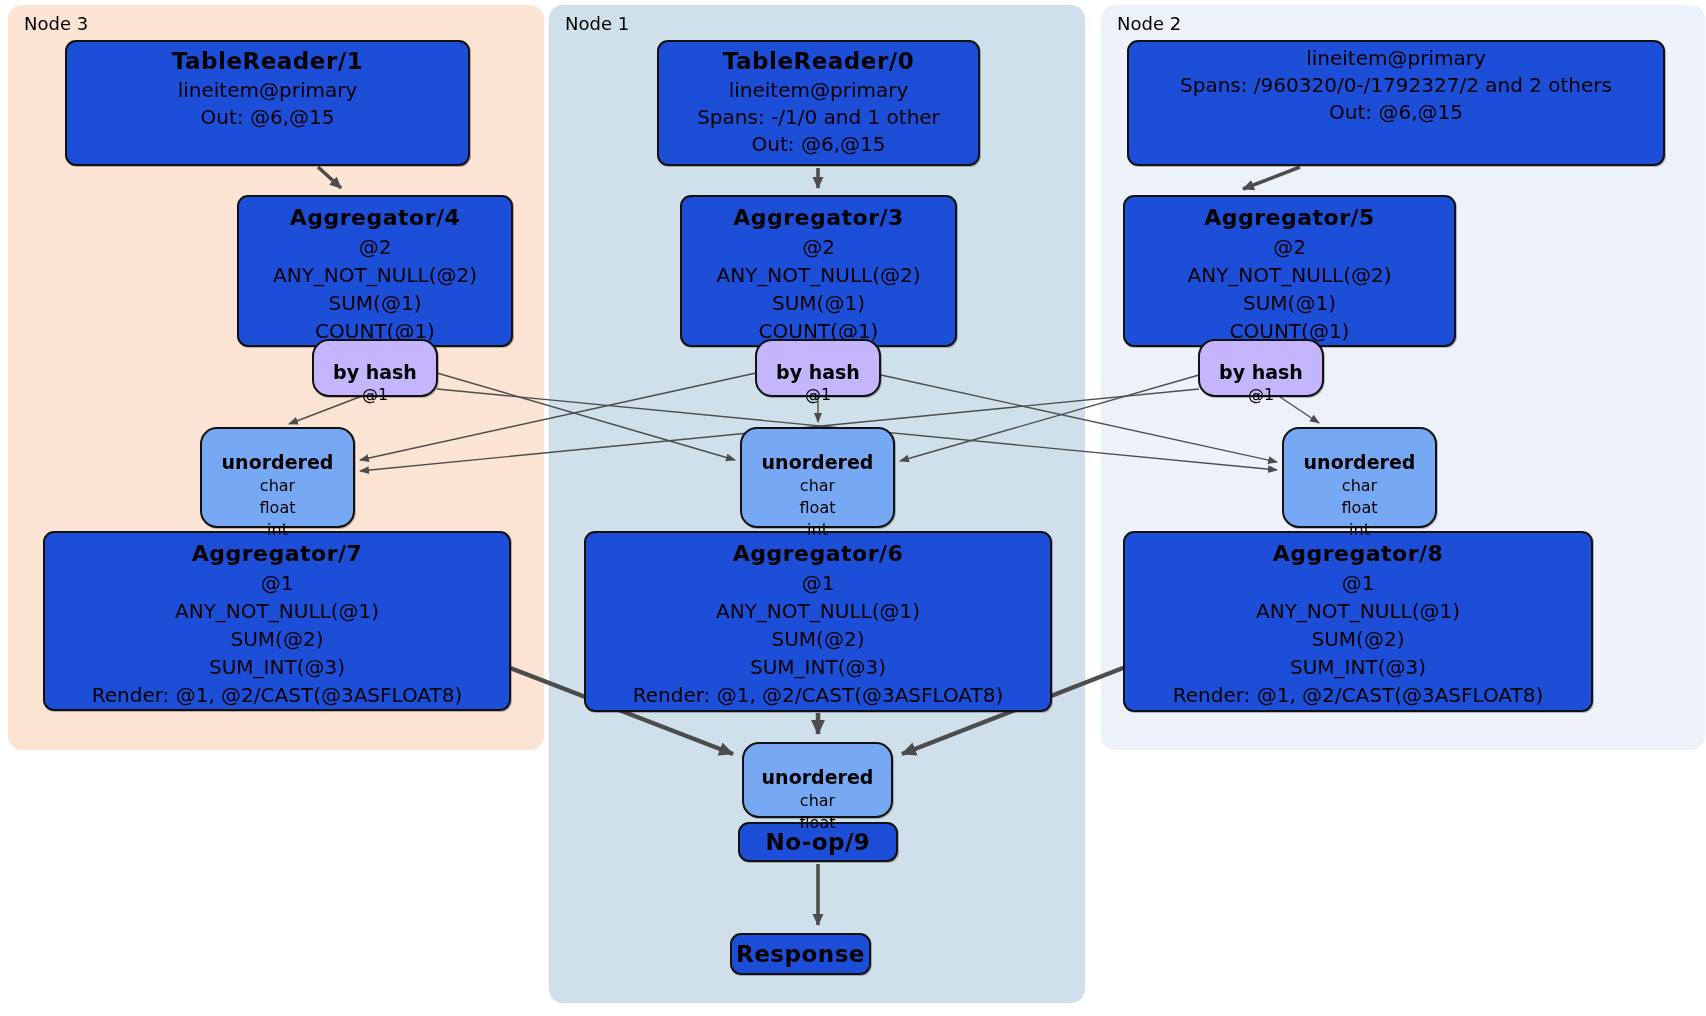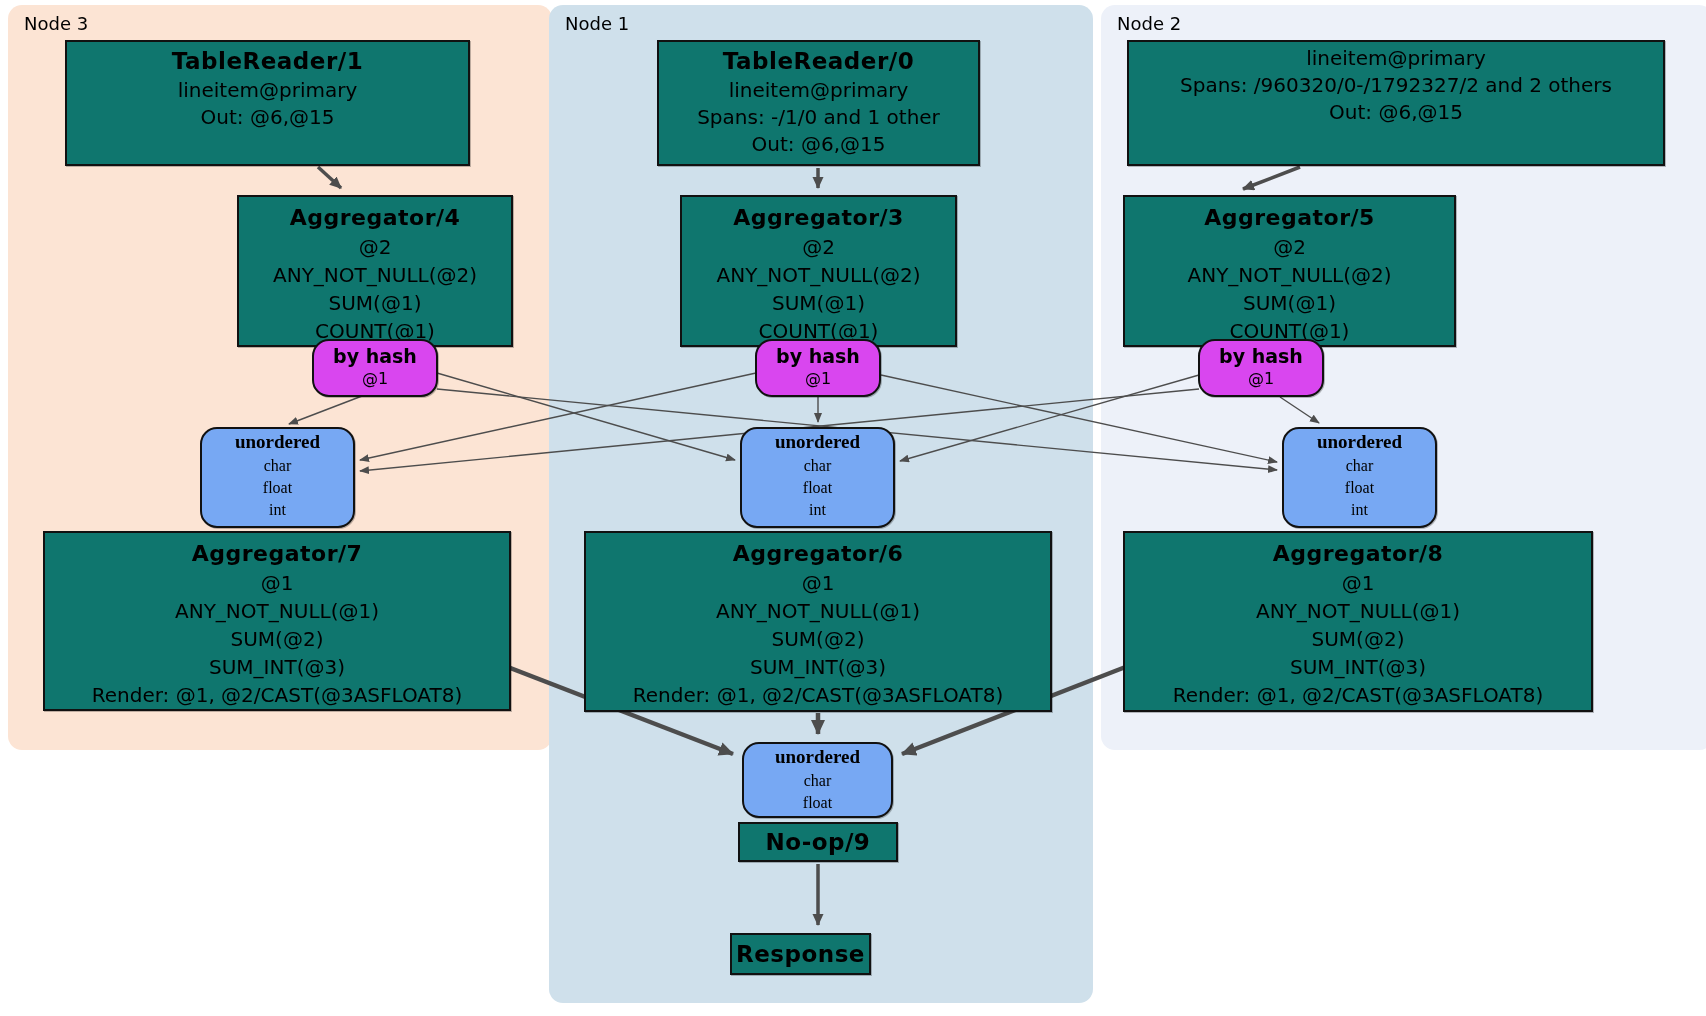--- a/index.html
+++ b/index.html
@@ -1,32 +1,32 @@
 <!DOCTYPE html>
 <html><head>
 <meta charset="utf-8">
 <style>
   html,body{margin:0;padding:0;background:#ffffff;}
   #stage{position:relative;width:1706px;height:1016px;background:#ffffff;overflow:hidden;
          font-family:"DejaVu Sans","Liberation Sans",sans-serif;color:#000;}
-  .region{position:absolute;border-radius:14px;z-index:1;padding-left:8px;}
+  .region{position:absolute;border-radius:14px;z-index:1;}
   .region-label{position:absolute;top:8px;left:16px;font-size:18px;color:#000;}
   #node3{left:8px;top:5px;width:536px;height:745px;background:#fce4d4;}
   #node1{left:549px;top:5px;width:536px;height:998px;background:#cfe0eb;}
   #node2{left:1093px;top:5px;width:604px;height:745px;background:#edf1f9;margin-left:8px;}
   #edges{position:absolute;left:0;top:0;z-index:2;}
-  .pbox{position:absolute;z-index:3;box-sizing:border-box;background:#0f766e;border:2px solid #111;
-        border-radius:0;text-align:center;padding-top:6px;box-shadow:1px 1px 0 rgba(0,0,0,0.25);}
+  .pbox{position:absolute;z-index:3;box-sizing:border-box;background:#1d4ed8;border:2px solid #111;
+        border-radius:11px;text-align:center;padding-top:6px;box-shadow:1px 1px 0 rgba(0,0,0,0.25);}
   .ptitle{font-size:22px;font-weight:bold;line-height:30px;letter-spacing:.5px;}
   .pline{font-size:20px;line-height:28px;}
   .trline{font-size:20px;line-height:27px;}
   .router,.sync{position:absolute;z-index:4;box-sizing:border-box;border:2px solid #111;
         border-radius:17px;text-align:center;box-shadow:1px 1px 0 rgba(0,0,0,0.25);}
-  .router{background:#d946ef;padding-top:3px;}
-  .sync{background:#77a8f3;padding-top:0;font-family:Liberation Serif, serif;}
+  .router{background:#c4b5fd;padding-top:19px;}
+  .sync{background:#77a8f3;padding-top:20px;}
   .rlabel{font-size:19px;font-weight:bold;line-height:25px;}
   .rsub{font-size:16px;line-height:20px;}
   .slabel{font-size:19px;font-weight:bold;line-height:26px;}
   .sline{font-size:16px;line-height:22px;}
   .tbox{padding-top:3px;}
   .ttitle{font-size:23px;font-weight:bold;line-height:32px;letter-spacing:.5px;}
 </style>
 </head>
 <body>
 

